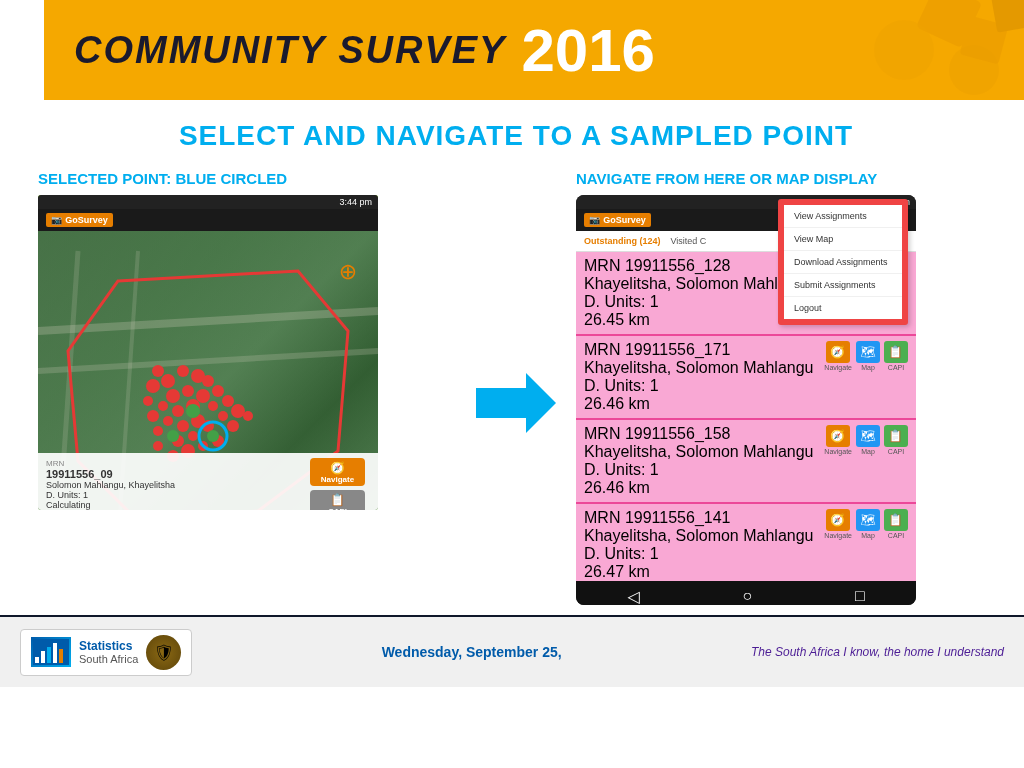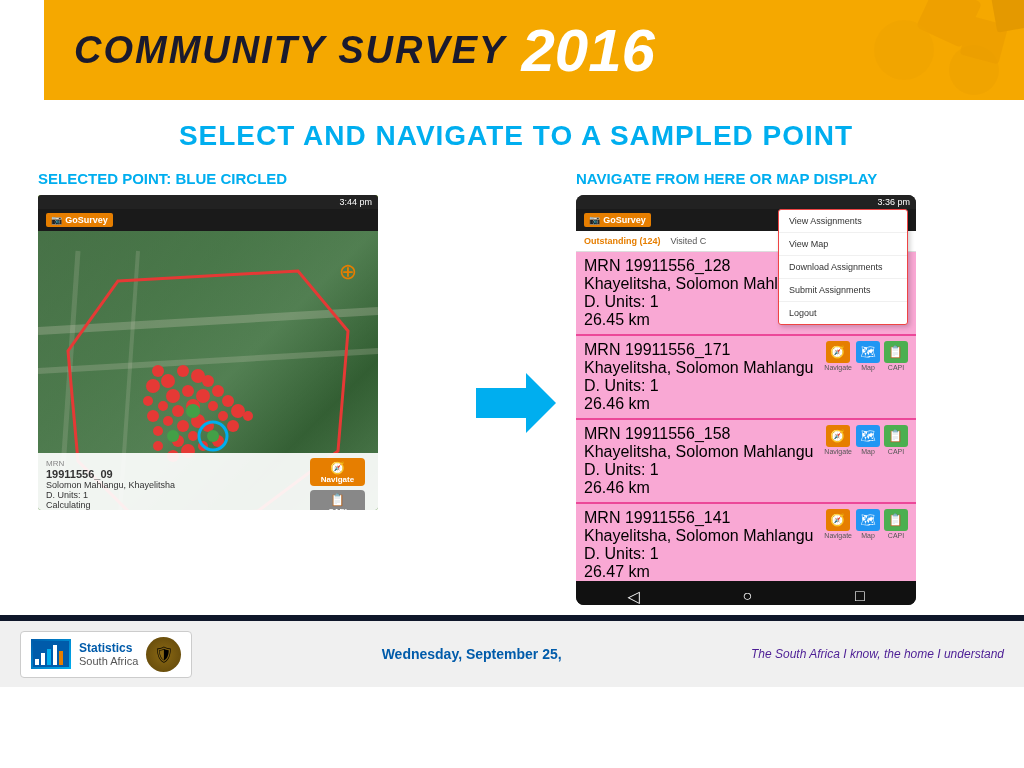--- a/index.html
+++ b/index.html
@@ -28,21 +28,20 @@
       color: #1a1a2e;
       letter-spacing: 2px;
       text-transform: uppercase;
       font-style: italic;
     }
     .header-year {
       color: #fff;
       font-size: 60px;
       font-weight: 900;
       margin-left: 15px;
-      font-style: italic;
     }
     .header-bg-shapes {
       position: absolute;
       right: 0;
       top: 0;
       width: 300px;
       height: 100px;
       opacity: 0.3;
     }
 
@@ -233,23 +232,23 @@
       margin-bottom: 1px;
     }
     .list-action-icon.orange { background: #e67e00; color: #fff; }
     .list-action-icon.blue { background: #2196F3; color: #fff; }
     .list-action-icon.green { background: #4CAF50; color: #fff; }
 
     
     .dropdown-menu {
       position: absolute;
       right: 8px;
-      top: 14px;
+      top: 4px;
       background: #fff;
-      border: 1px solid #ef4444;
+      border: 6px solid #ef4444;
       border-radius: 3px;
       box-shadow: 2px 2px 5px rgba(0,0,0,0.2);
       z-index: 10;
       width: 130px;
     }
     .dropdown-item {
       padding: 6px 10px;
       font-size: 9px;
       color: #333;
       border-bottom: 1px solid #f0f0f0;
@@ -266,21 +265,21 @@
       margin-top: 30px;
     }
     .big-arrow {
       width: 80px;
       height: 70px;
     }
 
     
     .footer {
       background: #f0f0f0;
-      border-top: 6px solid #0f172a;
+      border-top: 2px solid #0f172a;
       height: 72px;
       display: flex;
       align-items: center;
       padding: 0 20px;
       margin-top: 10px;
     }
     .footer-logo {
       display: flex;
       align-items: center;
       gap: 8px;

